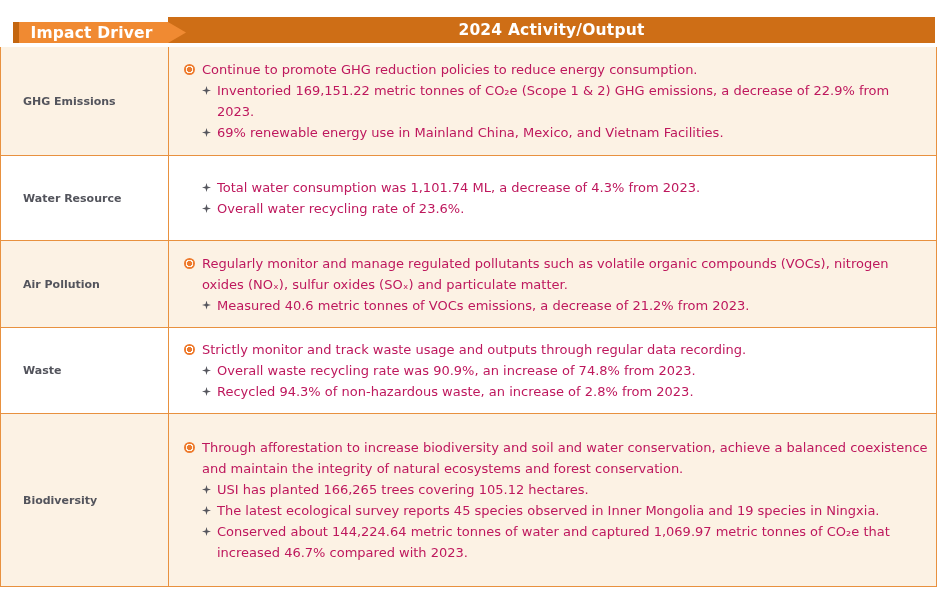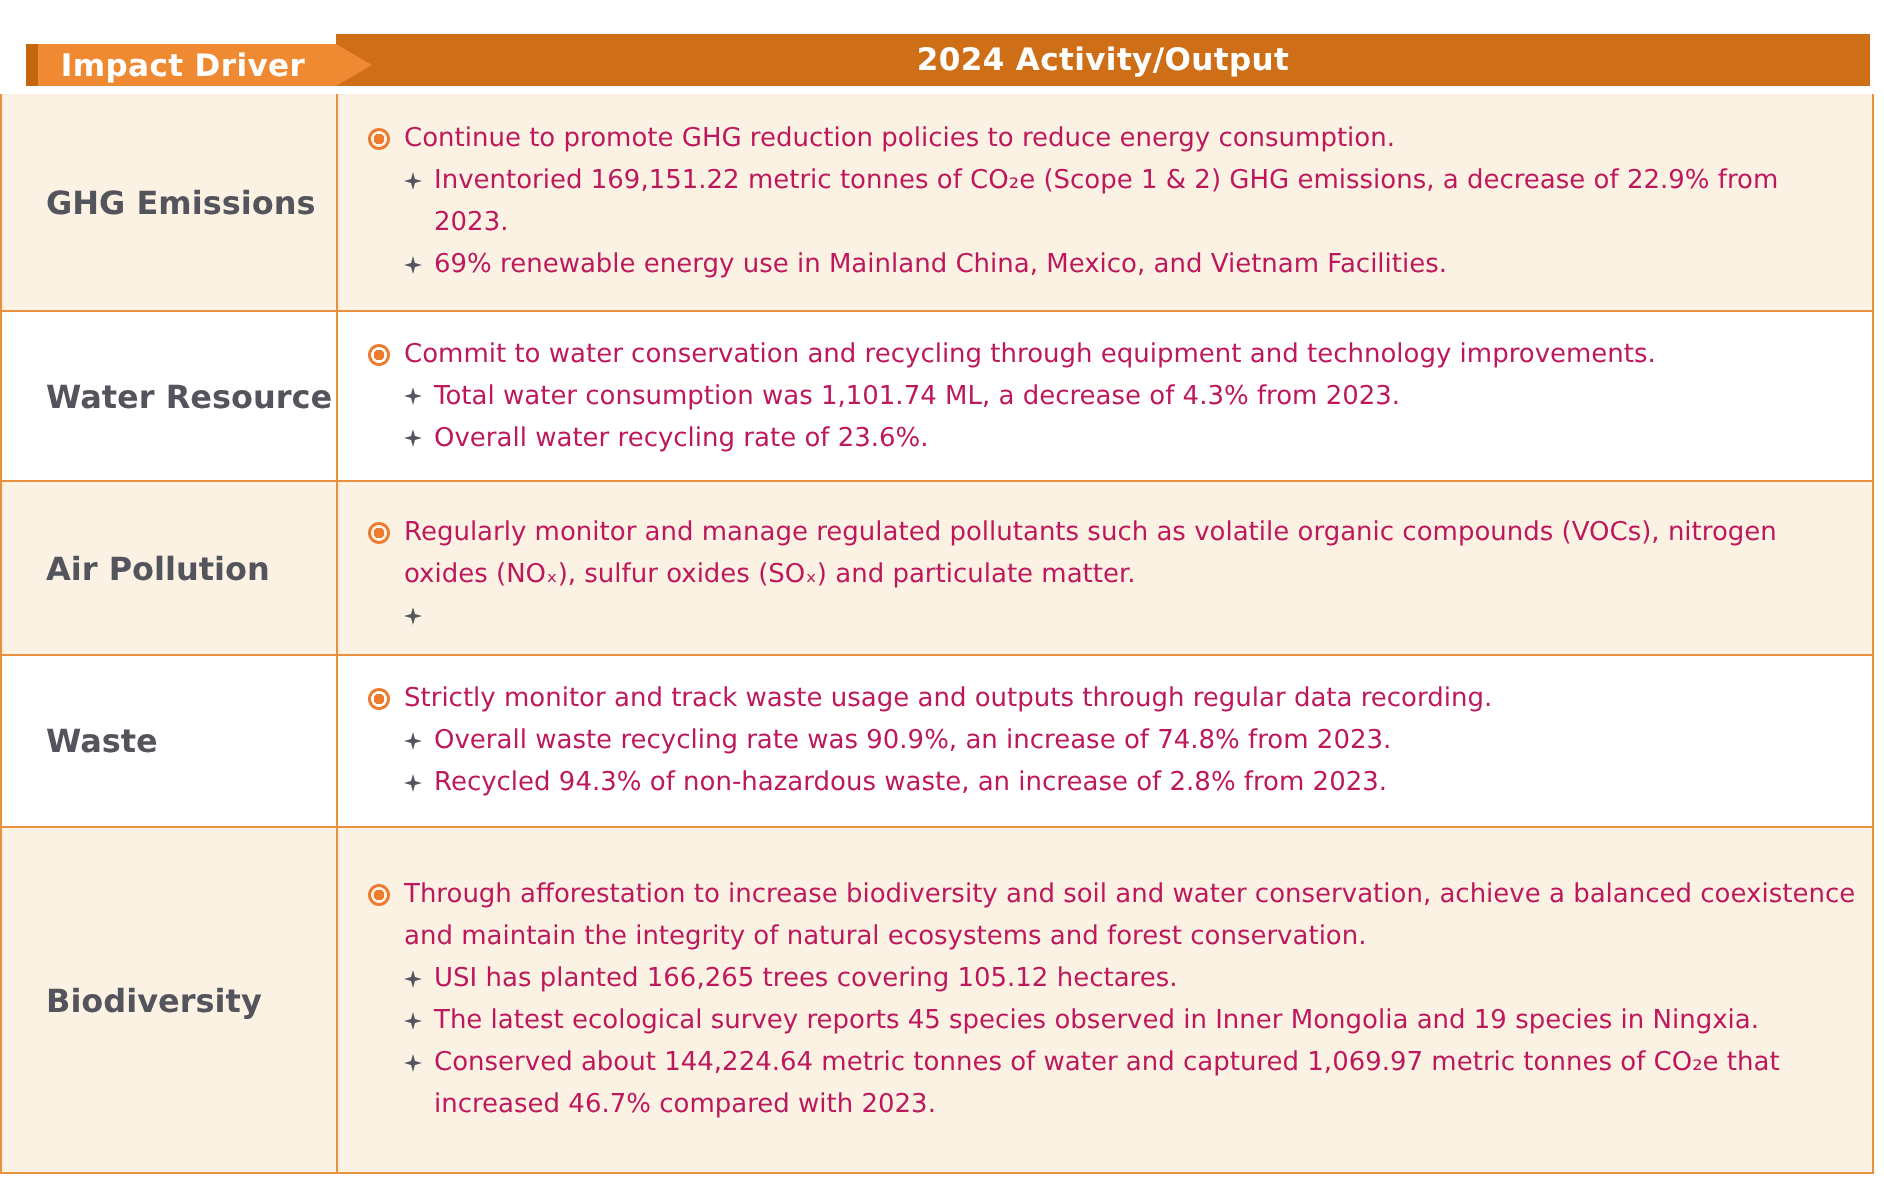--- a/index.html
+++ b/index.html
@@ -46,21 +46,21 @@
   .row-2{min-height:85px;}
   .row-3{min-height:87px;}
   .row-4{min-height:86px;}
   .row-5{min-height:173px;}
   .cell-left{
     width:168px;flex:0 0 168px;box-sizing:border-box;
     border-right:1px solid #E8913F;
     display:flex;align-items:center;
     padding-left:22px;
   }
-  .driver-label{font-weight:bold;font-size:16px;color:#53545C;}
+  .driver-label{font-weight:bold;font-size:11px;color:#53545C;}
   .cell-right{
     flex:1;box-sizing:border-box;
     display:flex;flex-direction:column;justify-content:center;
     padding:8px 8px 8px 15px;
     font-size:13px;line-height:21px;
   }
   .item{display:flex;align-items:flex-start;}
   .bullet{
     flex:0 0 11px;width:11px;height:11px;border-radius:50%;
     margin:5px 7px 0 0;
@@ -109,24 +109,20 @@
           <span class="subitem-text">69% renewable energy use in Mainland China, Mexico, and Vietnam Facilities.</span>
         </div>
       </div>
     </div>
 
     <div class="row white row-2">
       <div class="cell-left">
         <span class="driver-label">Water Resource</span>
       </div>
       <div class="cell-right">
-        <div class="item">
-          <span class="bullet"></span>
-          <span class="item-text">Commit to water conservation and recycling through equipment and technology improvements.</span>
-        </div>
         <div class="subitem">
           <span class="star"></span>
           <span class="subitem-text">Total water consumption was 1,101.74 ML, a decrease of 4.3% from 2023.</span>
         </div>
         <div class="subitem">
           <span class="star"></span>
           <span class="subitem-text">Overall water recycling rate of 23.6%.</span>
         </div>
       </div>
     </div>
@@ -135,20 +131,21 @@
       <div class="cell-left">
         <span class="driver-label">Air Pollution</span>
       </div>
       <div class="cell-right">
         <div class="item">
           <span class="bullet"></span>
           <span class="item-text">Regularly monitor and manage regulated pollutants such as volatile organic compounds (VOCs), nitrogen oxides (NOₓ), sulfur oxides (SOₓ) and particulate matter.</span>
         </div>
         <div class="subitem">
           <span class="star"></span>
+          <span class="subitem-text">Measured 40.6 metric tonnes of VOCs emissions, a decrease of 21.2% from 2023.</span>
         </div>
       </div>
     </div>
 
     <div class="row white row-4">
       <div class="cell-left">
         <span class="driver-label">Waste</span>
       </div>
       <div class="cell-right">
         <div class="item">

